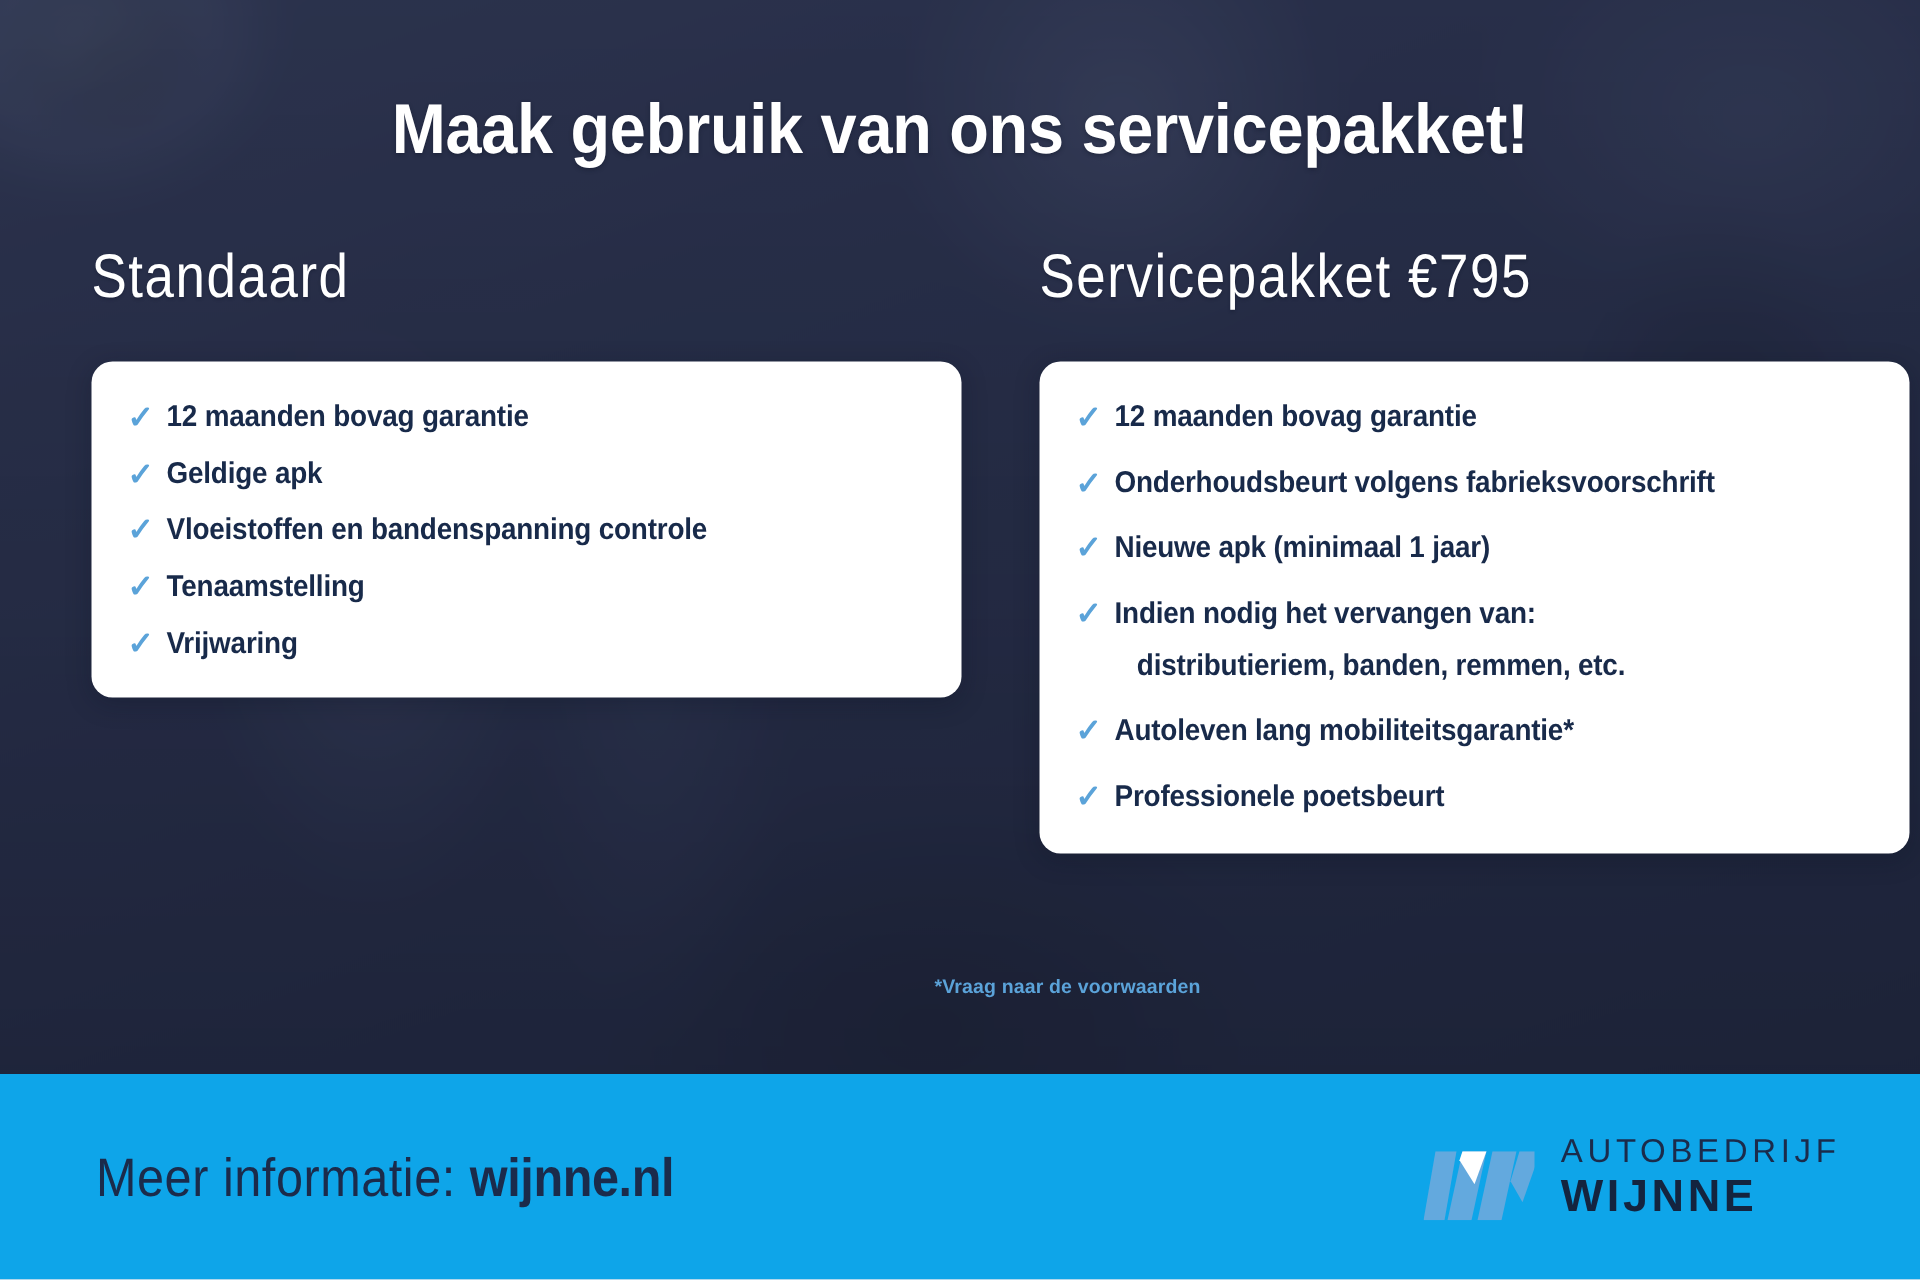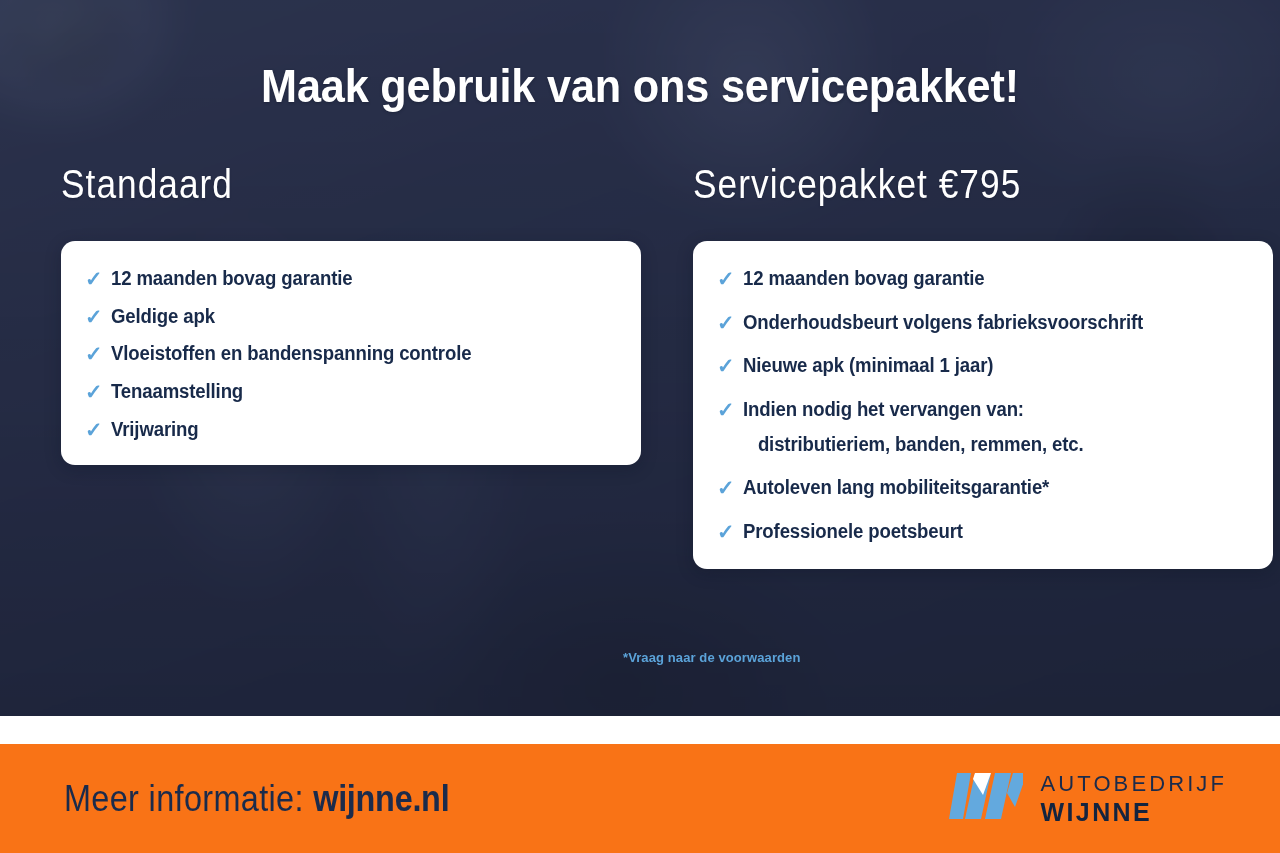--- a/index.html
+++ b/index.html
@@ -156,56 +156,56 @@
     color:#5ba3d9;
     font-size:13px;
     font-weight:bold;
     letter-spacing:.1px;
   }
 
   
   .footer {
     position:absolute;
     left:0; bottom:0;
-    width:1280px; height:109px;
-    background:#f97316;
+    width:1280px; height:137px;
+    background:#0ea5e9;
   }
   .footer-text {
     position:absolute;
     left:64px; top:50%;
     transform:translateY(-50%) scaleX(.9);
     transform-origin:left center;
     color:#1b2b4b;
     font-size:36px;
     font-weight:300;
     letter-spacing:.4px;
     white-space:nowrap;
   }
   .footer-text b { font-weight:bold; letter-spacing:-.3px; }
 
   
   .logo {
     position:absolute;
     right:53px; top:50%;
     transform:translateY(-50%);
     display:flex;
-    align-items:flex-start;
+    align-items:flex-end;
     gap:18px;
   }
   .logo-mark { flex:0 0 auto; display:block; }
   .logo-words { line-height:1; }
   .logo-top {
     color:#1b2b4b;
     font-size:22px;
     font-weight:300;
     letter-spacing:3.1px;
   }
   .logo-bottom {
     color:#14243f;
-    font-size:25px;
+    font-size:30px;
     font-weight:bold;
     letter-spacing:2.4px;
     margin-top:5px;
   }
 </style>
 </head>
 <body>
 
 <div class="banner">
 

